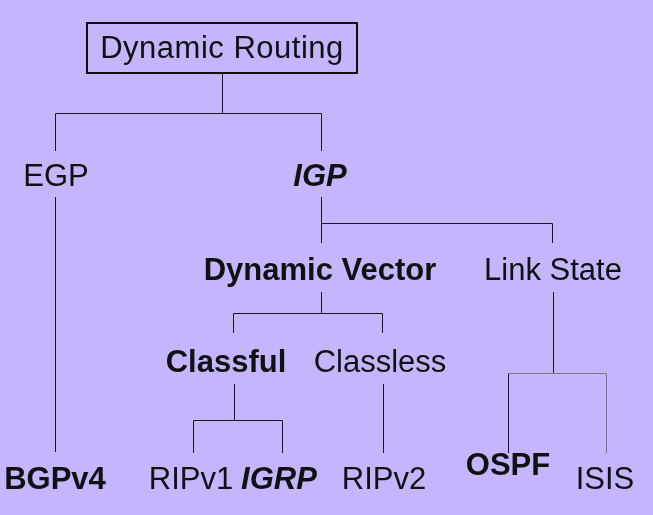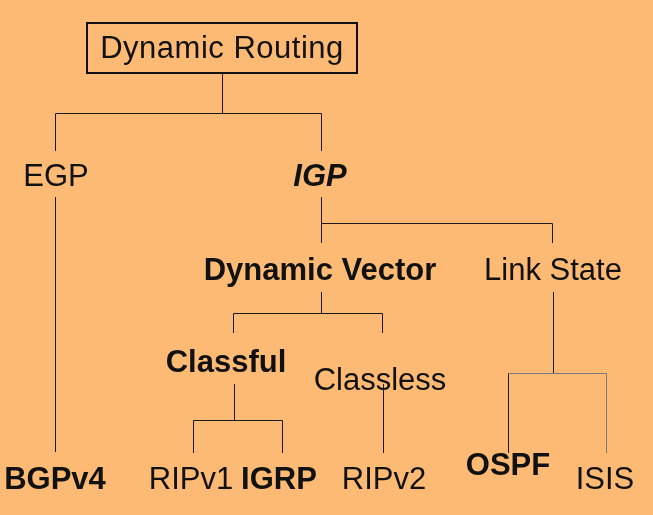--- a/index.html
+++ b/index.html
@@ -43,21 +43,21 @@
     transform: translateX(-50%);
     font-size: 31px;
     line-height: 26px;
     white-space: nowrap;
   }
   .bold { font-weight: bold; }
 </style>
 </head>
 <body>
 
-<div id="stage" style="color: rgb(17, 17, 17); background: #fdba74;">
+<div id="stage" style="color: rgb(17, 17, 17); background: #c4b5fd;">
 
   <svg id="connectors" viewBox="0 0 653 515" xmlns="http://www.w3.org/2000/svg">
 
     <line class="ln" x1="222.5" y1="74" x2="222.5" y2="113.5" stroke="#1a1a1a" stroke-width="1"></line>
     <line class="ln" x1="55.5" y1="113.5" x2="321.5" y2="113.5" stroke="#1a1a1a" stroke-width="1"></line>
     <line class="ln" x1="55.5" y1="113.5" x2="55.5" y2="151" stroke="#1a1a1a" stroke-width="1"></line>
     <line class="ln" x1="321.5" y1="113.5" x2="321.5" y2="151" stroke="#1a1a1a" stroke-width="1"></line>
 
     <line class="ln" x1="55.5" y1="197" x2="55.5" y2="452" stroke="#1a1a1a" stroke-width="1"></line>
 
@@ -87,22 +87,22 @@
     <span>Dynamic Routing</span>
   </div>
 
   <div class="node" style="left:56px;  top:163px;">EGP</div>
   <div class="node bold" style="left:320px; top:163px;font-style:italic;">IGP</div>
 
   <div class="node bold" style="left:320px; top:257px;">Dynamic Vector</div>
   <div class="node" style="left:553px; top:257px;">Link State</div>
 
   <div class="node bold" style="left:226px; top:349px;">Classful</div>
-  <div class="node" style="left:380px; top:349px;margin-top:18px;">Classless</div>
+  <div class="node" style="left:380px; top:349px;">Classless</div>
 
   <div class="node" style="left:55px;  top:466px;font-weight:bold;">BGPv4</div>
   <div class="node" style="left:191px; top:466px;">RIPv1</div>
-  <div class="node bold" style="left:279px; top:466px;">IGRP</div>
+  <div class="node bold" style="left:279px; top:466px;font-style:italic;">IGRP</div>
   <div class="node" style="left:384px; top:466px;">RIPv2</div>
   <div class="node" style="left:508px; top:452px;font-weight:bold;">OSPF</div>
   <div class="node" style="left:605px; top:466px;">ISIS</div>
 
 </div>
 
 </body></html>

